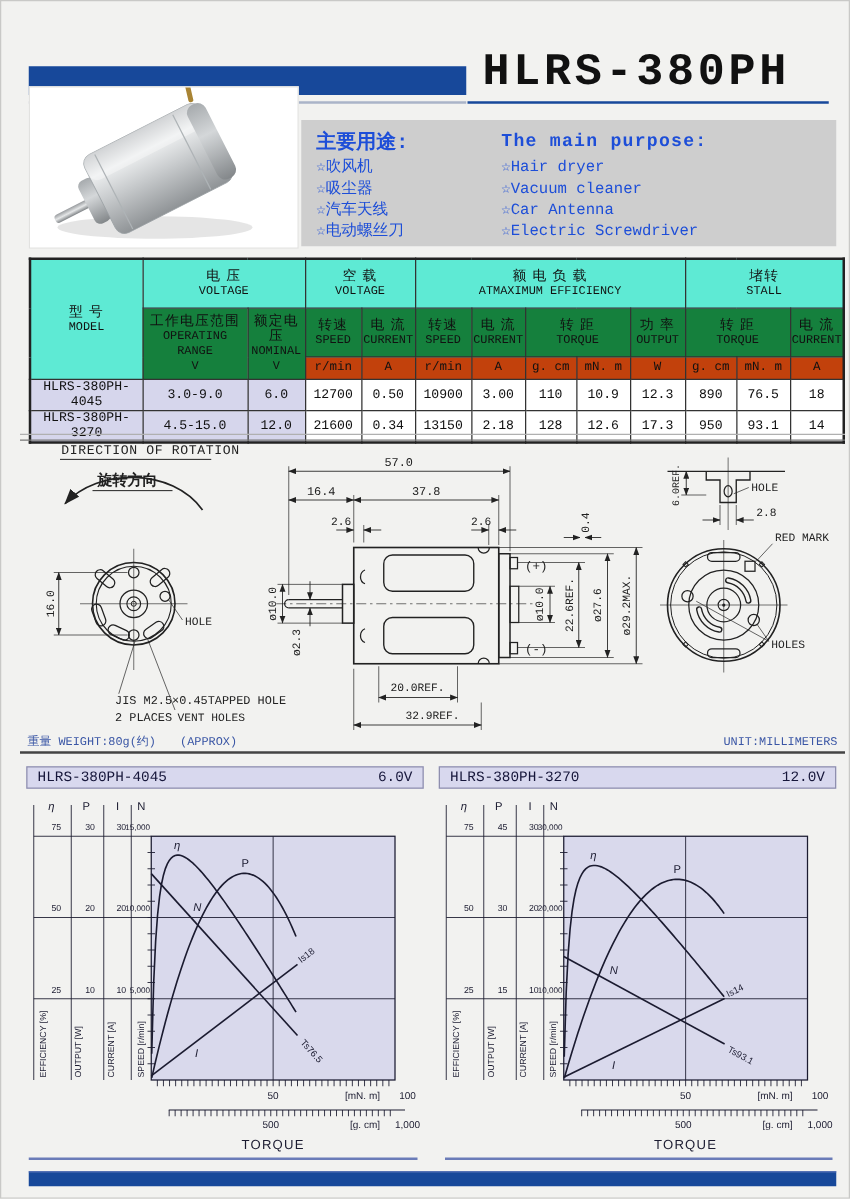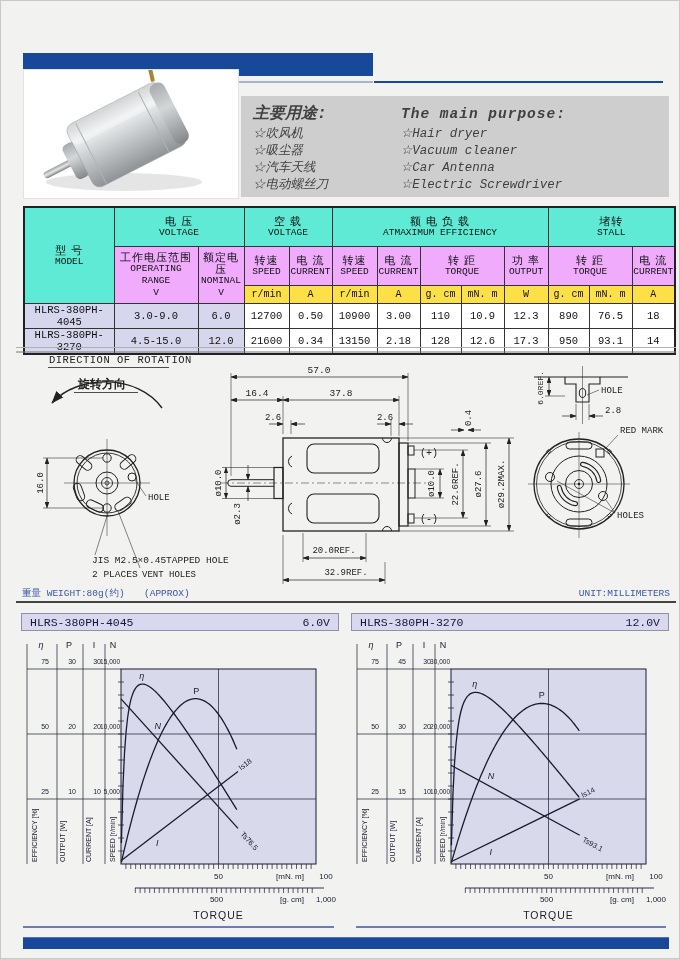--- a/index.html
+++ b/index.html
@@ -10,36 +10,36 @@
   
   .hdr-bar{position:absolute;left:22px;top:52px;width:350px;height:23px;background:#17489a;}
   .hdr-title{position:absolute;left:385px;top:36px;width:280px;font-family:"Liberation Mono","DejaVu Sans Mono",monospace;
              font-size:36px;font-weight:bold;letter-spacing:3px;color:#111;}
   .hdr-line-l{position:absolute;left:22px;top:80px;width:350px;height:2px;background:#aab4c8;}
   .hdr-line-r{position:absolute;left:373px;top:80px;width:289px;height:2px;background:#17489a;}
 
   
   .photo{position:absolute;left:22px;top:68px;width:214px;height:128px;background:#ffffff;border:1px solid #e2e2e0;}
   .purpose{position:absolute;left:240px;top:95px;width:428px;height:101px;background:#cecece;padding:6px 0 0 12px;box-sizing:border-box;}
-  .p-row{display:flex;line-height:17px;font-size:12.5px;color:#404040;font-family:"Liberation Mono","DejaVu Sans Mono",monospace;font-style:italic;}
+  .p-row{display:flex;line-height:17px;font-size:12.5px;color:#1d4ed8;font-family:"Liberation Mono","DejaVu Sans Mono",monospace;}
   .p-row .zh{width:148px;}
   .p-head{font-weight:bold;line-height:24px;}
   .p-head .zh{font-size:16px;}
   .p-head .en{font-size:14.5px;letter-spacing:1px;}
 
   
   table.spec{position:absolute;left:22px;top:205px;width:648px;border-collapse:collapse;table-layout:fixed;
              font-size:10px;color:#111;text-align:center;}
   table.spec td{border:1px solid #333;padding:0;line-height:12px;vertical-align:middle;}
   table.spec .zh{display:block;font-size:11px;letter-spacing:1px;}
   table.spec .en{display:block;font-family:"Liberation Mono","DejaVu Sans Mono",monospace;font-size:9.5px;}
   table.spec .un{display:block;font-family:"Liberation Mono","DejaVu Sans Mono",monospace;font-size:9.5px;}
   table.spec tr.h1 td{height:38px;background:#5eead4;}
-  table.spec tr.h2 td{height:38px;background:#f0abfc;}
-  table.spec tr.h3 td{height:17px;background:#fde047;}
+  table.spec tr.h2 td{height:38px;background:#15803d;}
+  table.spec tr.h3 td{height:17px;background:#c2410c;}
   table.spec tr.data td{height:21px;font-family:"Liberation Mono","DejaVu Sans Mono",monospace;font-size:10.5px;background:#fff;}
   table.spec tr.data td.lav{background:#d6d6ec;}
   table.spec{border:2px solid #222;}
 
   
   .drawing{position:absolute;left:15px;top:345px;width:660px;height:255px;border-bottom:2px solid #444;text-align:right;}
   .drawing svg{display:block;}
   .drawing text{fill:#222;font-family:"Liberation Mono","DejaVu Sans Mono",monospace;}
   .outline{stroke:#222;fill:none;}
   .dim{stroke:#222;stroke-width:0.7;fill:none;}
@@ -60,20 +60,21 @@
   .blue-thin.l{left:22px;width:311px;}
   .blue-thin.r{left:355px;width:310px;}
   .blue-thick{position:absolute;left:22px;top:936px;width:646px;height:11px;background:#17489a;border-top:1px solid #5570b5;}
 </style>
 </head>
 <body>
 
 <div class="page">
 
   <div class="hdr-bar"></div>
+  <div class="hdr-title">HLRS-380PH</div>
   <div class="hdr-line-l"></div>
   <div class="hdr-line-r"></div>
 
   <div class="photo">
     <svg width="212" height="126" viewBox="0 0 212 126">
       <defs>
         <linearGradient id="metal" x1="0" y1="0" x2="0" y2="1">
           <stop offset="0" stop-color="#b9bcbf"></stop>
             <stop offset="0.25" stop-color="#eceeef"></stop>
           <stop offset="0.55" stop-color="#c7cacc"></stop>

